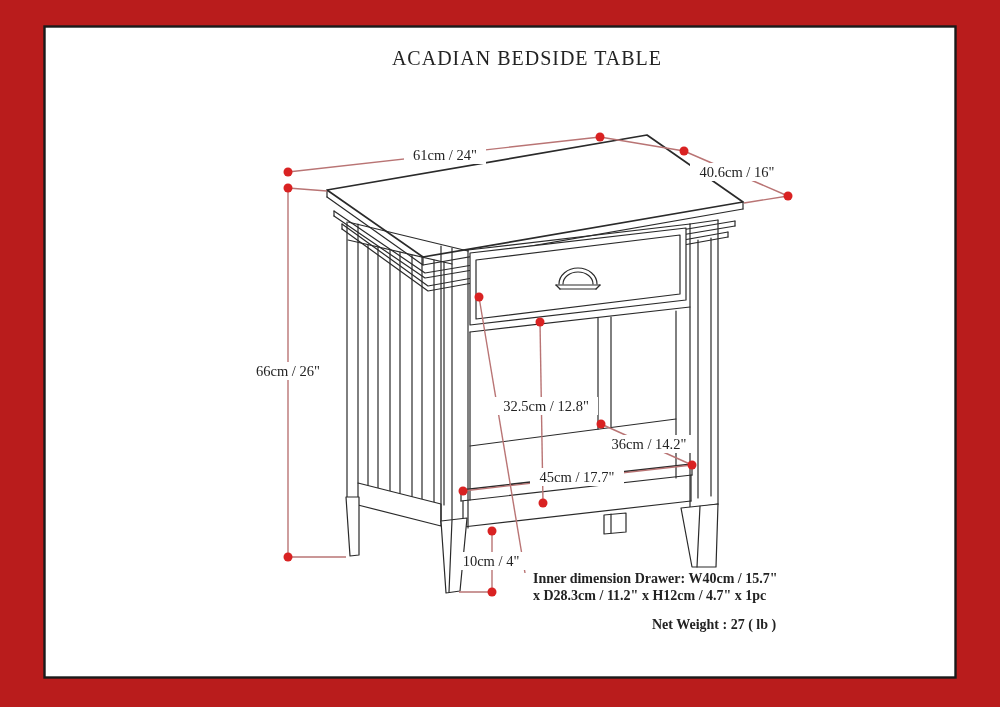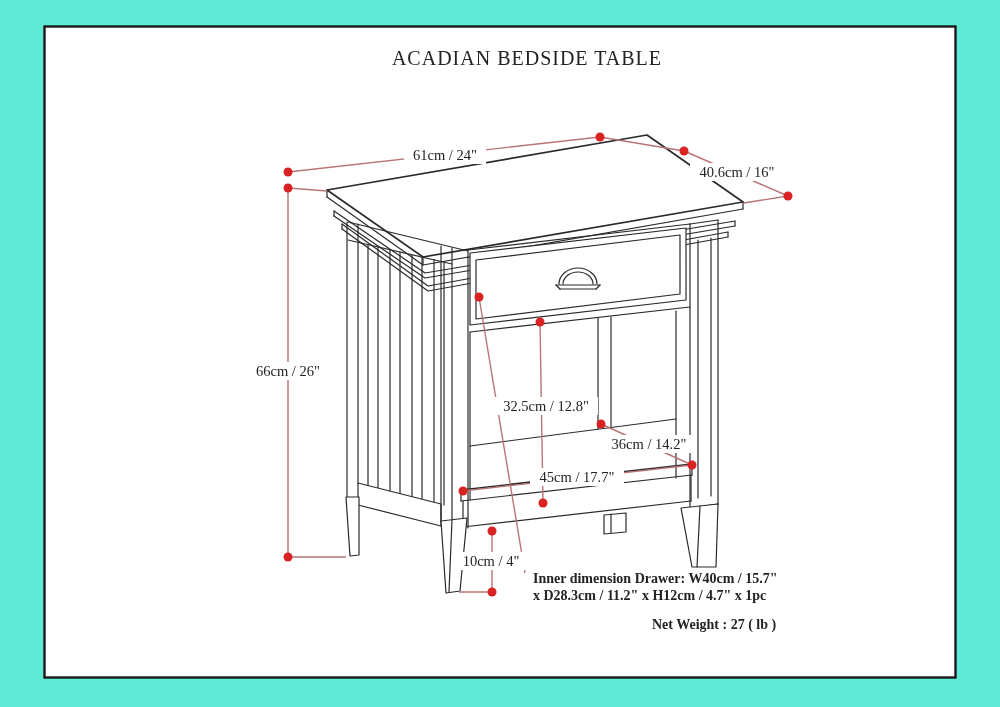--- a/index.html
+++ b/index.html
@@ -1,16 +1,16 @@
 <!DOCTYPE html>
 <html><head>
 <meta charset="utf-8">
 <style>
   html,body{margin:0;padding:0;background:#ffffff;}
-  .page{position:relative;width:1000px;height:707px;background:#5eead4;overflow:hidden;
+  .page{position:relative;width:1000px;height:707px;background:#b91c1c;overflow:hidden;
         font-family:"Liberation Serif", serif;}
   svg{position:absolute;top:0;left:0;}
   text{font-family:"Liberation Serif", serif;fill:#232323;}
   .dim-label{font-size:14.5px;}
   .note-label{font-size:14px;font-weight:600;}
   .title-label{font-size:20px;letter-spacing:1px;}
   .blk{stroke:#2a2a2a;stroke-width:1.2;fill:none;stroke-linejoin:round;stroke-linecap:round;}
   .blk-f{stroke:#2a2a2a;stroke-width:1.2;fill:#ffffff;stroke-linejoin:round;}
   .thick{stroke-width:1.7;}
   .red{stroke:#b97474;stroke-width:1.4;fill:none;}

